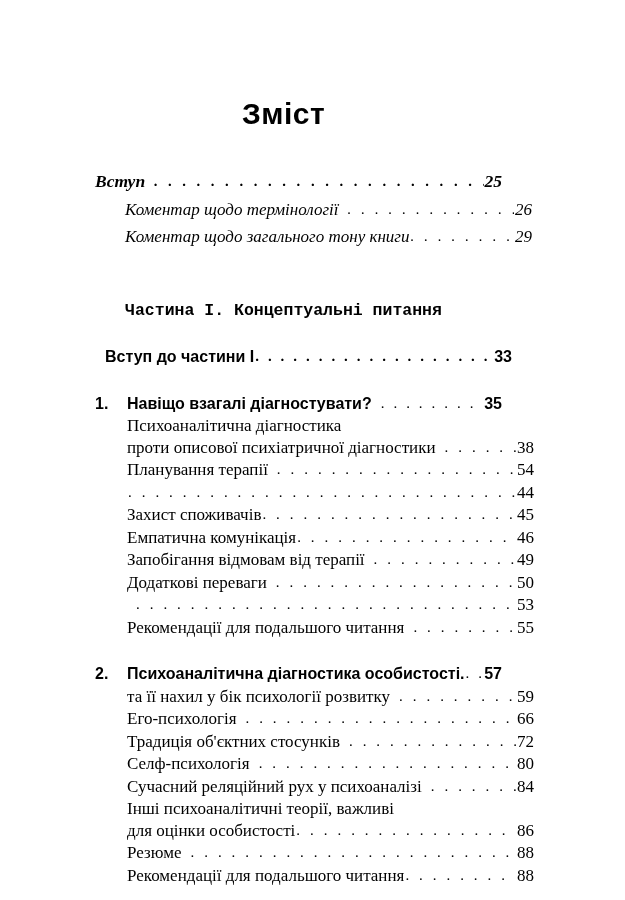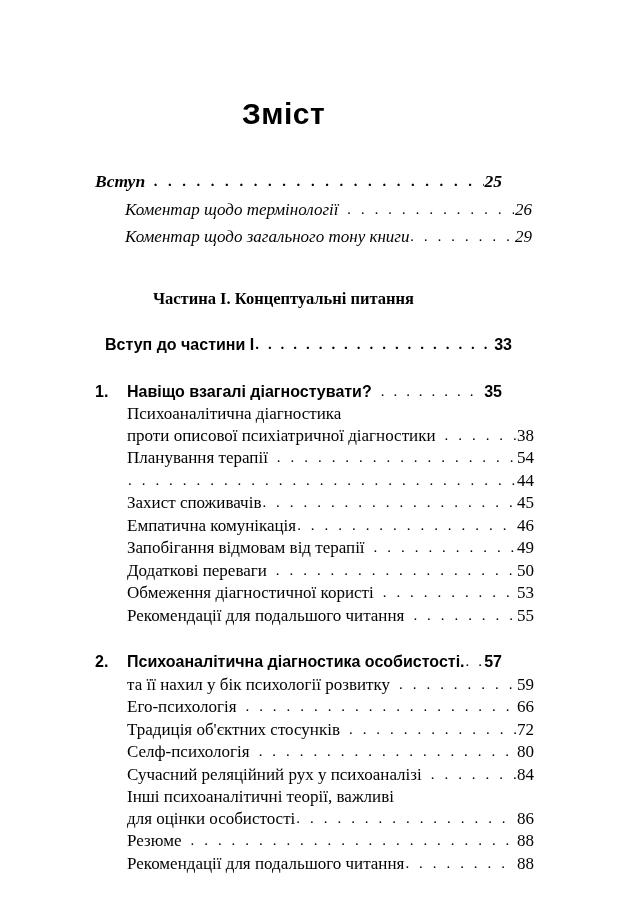--- a/index.html
+++ b/index.html
@@ -87,24 +87,24 @@
     font-style: italic;
     font-size: 17px;
     padding-left: 30px;
     margin-top: 5px;
   }
   .lvl-intro-sub .pageno { font-style: italic; }
 
   
   .part-heading {
     text-align: center;
-    font-family: Liberation Serif, serif;
+    font-family: Liberation Mono, monospace;
     font-weight: bold;
     font-size: 16.5px;
-    margin: 4px;
+    margin: 16px;
     padding-top: 36px;
     line-height: 1.2;
   }
 
   
   .lvl-part-intro {
     font-family: "Liberation Sans", "DejaVu Sans", sans-serif;
     font-weight: bold;
     font-size: 16px;
     margin-top: 26px;
@@ -254,21 +254,20 @@
       <span class="pageno">49</span>
     </div>
 
     <div class="row section gap">
       <span class="label">Додаткові переваги</span>
       <span class="leader">. . . . . . . . . . . . . . . . . . . . . . . . . . . . . . . . . . . . . . . . . . . . . . . . . . . . . . . . . . . . . .</span>
       <span class="pageno">50</span>
     </div>
 
     <div class="row section gap">
-      <span class="label">Обмеження діагностичної користі</span>
       <span class="leader">. . . . . . . . . . . . . . . . . . . . . . . . . . . . . . . . . . . . . . . . . . . . . . . . . . . . . . . . . . . . . .</span>
       <span class="pageno">53</span>
     </div>
 
     <div class="row section gap">
       <span class="label">Рекомендації для подальшого читання</span>
       <span class="leader">. . . . . . . . . . . . . . . . . . . . . . . . . . . . . . . . . . . . . . . . . . . . . . . . . . . . . . . . . . . . . .</span>
       <span class="pageno">55</span>
     </div>
 

